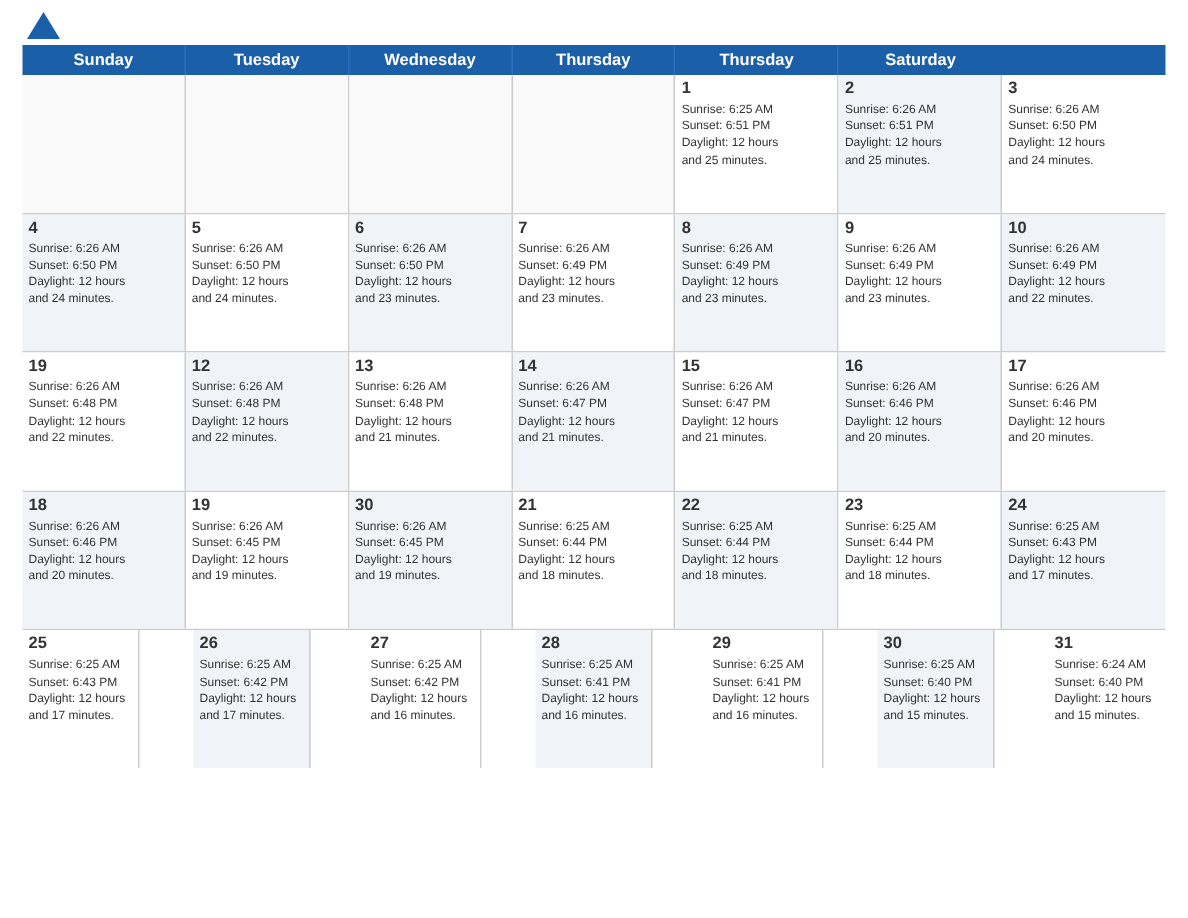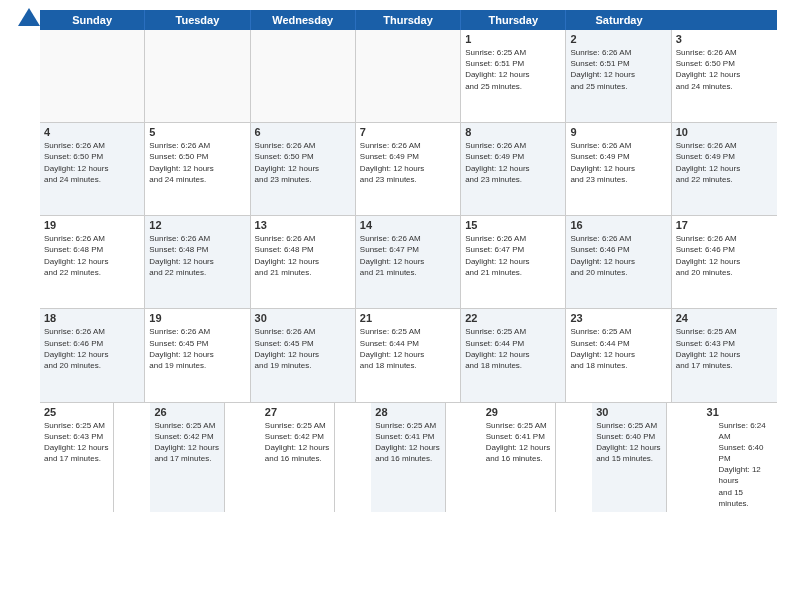--- a/index.html
+++ b/index.html
@@ -8,21 +8,21 @@
       background: #fff;
       width: 792px;
       height: 612px;
       overflow: hidden;
     }
     .page {
       width: 792px;
       height: 522px;
       padding: 10px 15px;
       display: flex;
-      flex-direction: row;
+      flex-direction: column;
     }
     .header {
       display: flex;
       justify-content: space-between;
       align-items: flex-start;
       margin-bottom: 8px;
     }
     .logo {
       display: flex;
       flex-direction: column;
@@ -345,21 +345,21 @@
           </div>
           <div class="cal-cell shaded">
             <div class="day-num">30</div>
             <div class="day-info" style="white-space: pre-line;">Sunrise: 6:25 AM
 Sunset: 6:40 PM
 Daylight: 12 hours
 and 15 minutes.</div>
           </div>
           <div class="cal-cell">
             <div class="day-num">31</div>
-            <div class="day-info" style="white-space: pre-line; margin-left: 12px;">Sunrise: 6:24 AM
+            <div class="day-info" style="white-space: pre-line;">Sunrise: 6:24 AM
 Sunset: 6:40 PM
 Daylight: 12 hours
 and 15 minutes.</div>
           </div>
         </div>
       </div>
   </div>
 </div>
 
 </body></html>

